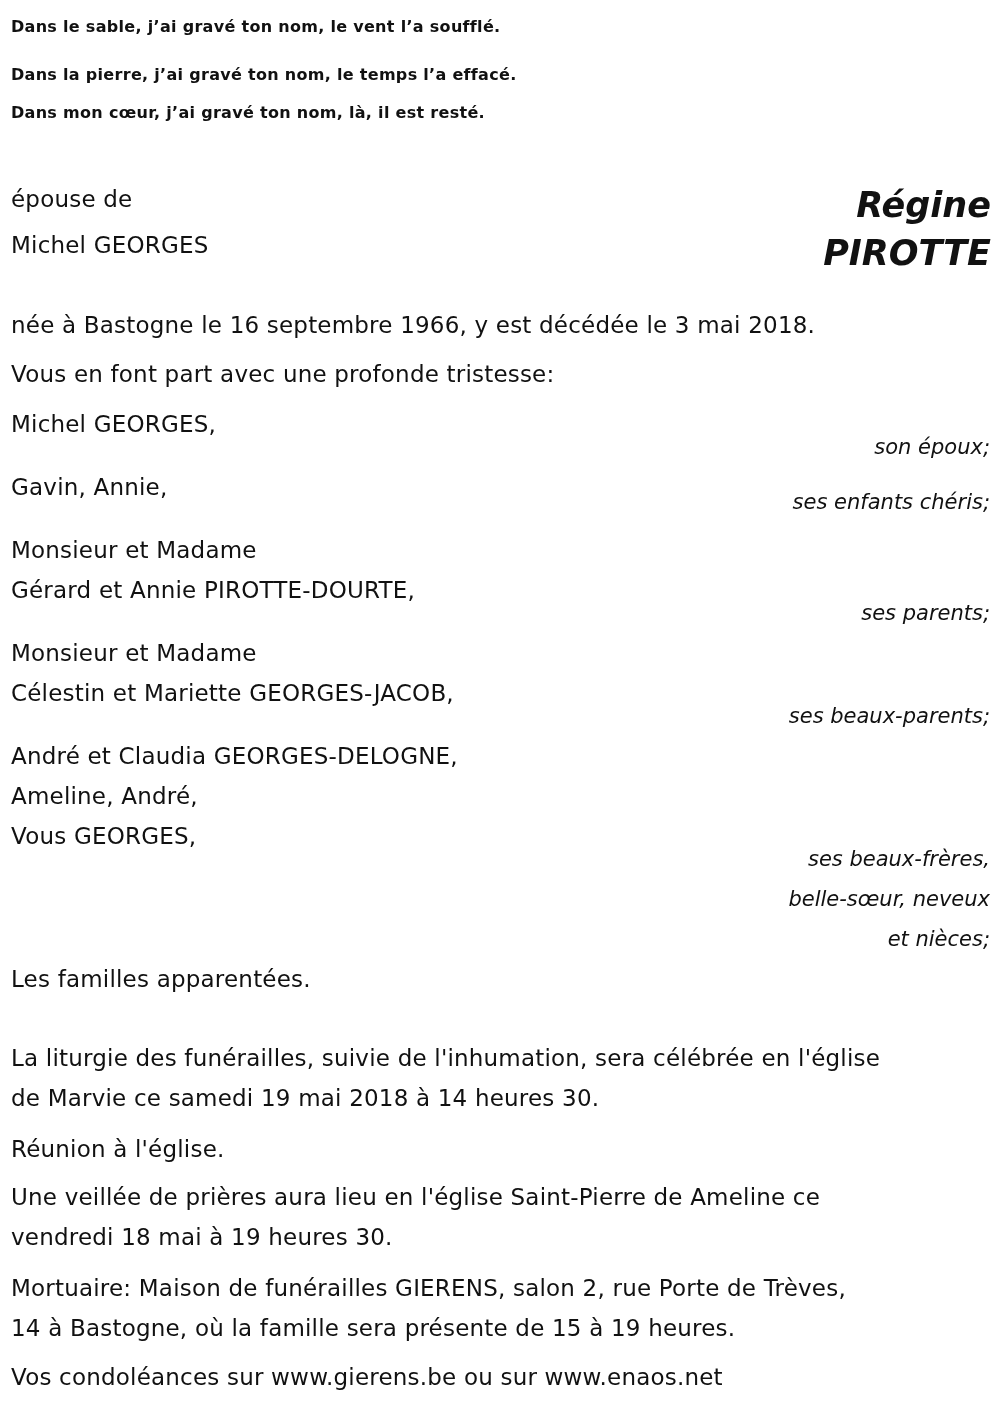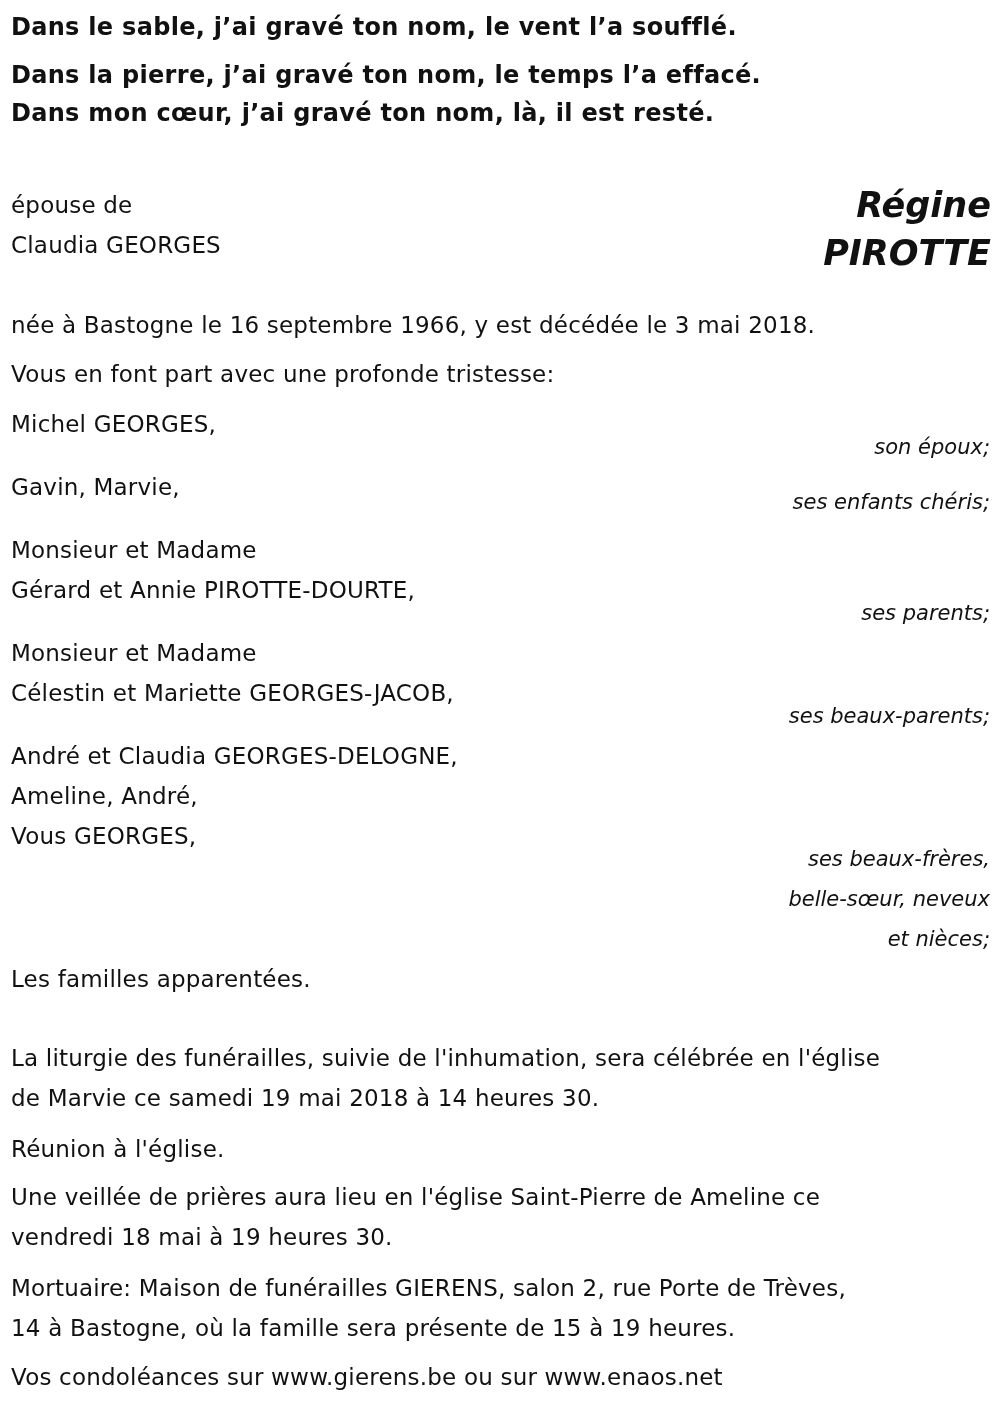--- a/index.html
+++ b/index.html
@@ -1,41 +1,41 @@
 <!DOCTYPE html>
 <html><head>
   <meta charset="utf-8">
   <style>
     html, body { margin: 0; padding: 0; background: #ffffff; }
     body { width: 1000px; height: 1412px; position: relative; overflow: hidden;
            font-family: "DejaVu Sans", sans-serif; color: #111111; }
     .line { position: absolute; left: 11px; white-space: nowrap; font-size: 23px; line-height: 30px; letter-spacing: 0.2px; }
-    .poem { font-weight: bold; font-size: 24px; letter-spacing: 0.3px; }
+    .poem { font-weight: bold; font-size: 16px; letter-spacing: 0.3px; }
     .right { position: absolute; right: 10px; white-space: nowrap; text-align: center; font-style: italic; font-size: 21px; line-height: 28px; }
     .name { position: absolute; right: 9px; white-space: nowrap; text-align: right; font-weight: bold; font-style: italic; font-size: 35px; line-height: 44px; }
   </style>
 </head>
 <body>
 
 <div class="line poem" style="top:12px">Dans le sable, j’ai gravé ton nom, le vent l’a soufflé.</div>
 <div class="line poem" style="top:60px">Dans la pierre, j’ai gravé ton nom, le temps l’a effacé.</div>
 <div class="line poem" style="top:98px">Dans mon cœur, j’ai gravé ton nom, là, il est resté.</div>
 
-<div class="line" style="top:190px">épouse de</div>
-<div class="line" style="top:230px">Claudia GEORGES</div>
+<div class="line" style="top:184px">épouse de</div>
+<div class="line" style="top:230px">Michel GEORGES</div>
 <div class="name" style="top:183px">Régine</div>
 <div class="name" style="top:231px">PIROTTE</div>
 
 <div class="line" style="top:310px">née à Bastogne le 16 septembre 1966, y est décédée le 3 mai 2018.</div>
 <div class="line" style="top:359px">Vous en font part avec une profonde tristesse:</div>
 
 <div class="line" style="top:409px">Michel GEORGES,</div>
 <div class="right" style="top:433px">son époux;</div>
 
-<div class="line" style="top:472px">Gavin, Marvie,</div>
+<div class="line" style="top:472px">Gavin, Annie,</div>
 <div class="right" style="top:488px">ses enfants chéris;</div>
 
 <div class="line" style="top:535px">Monsieur et Madame</div>
 <div class="line" style="top:575px">Gérard et Annie PIROTTE-DOURTE,</div>
 <div class="right" style="top:599px">ses parents;</div>
 
 <div class="line" style="top:638px">Monsieur et Madame</div>
 <div class="line" style="top:678px">Célestin et Mariette GEORGES-JACOB,</div>
 <div class="right" style="top:702px">ses beaux-parents;</div>
 

